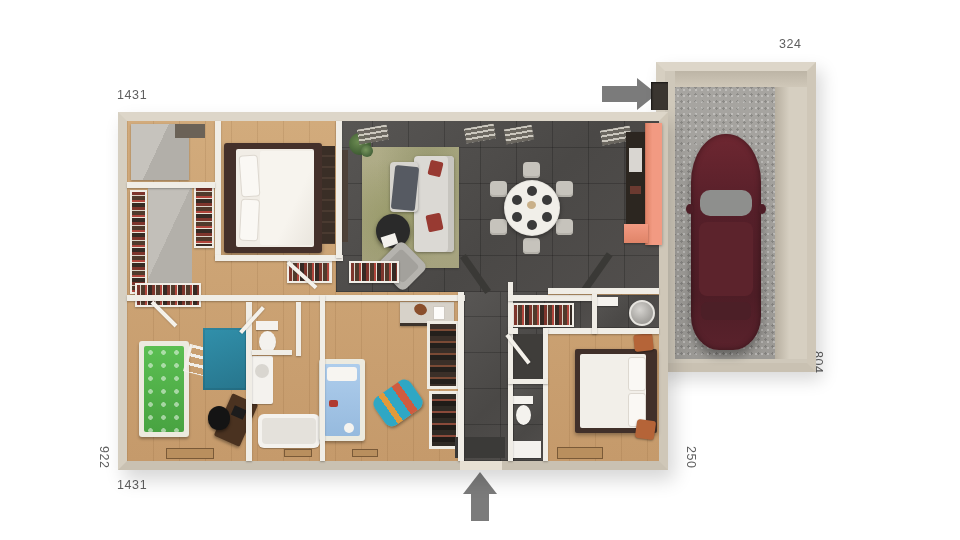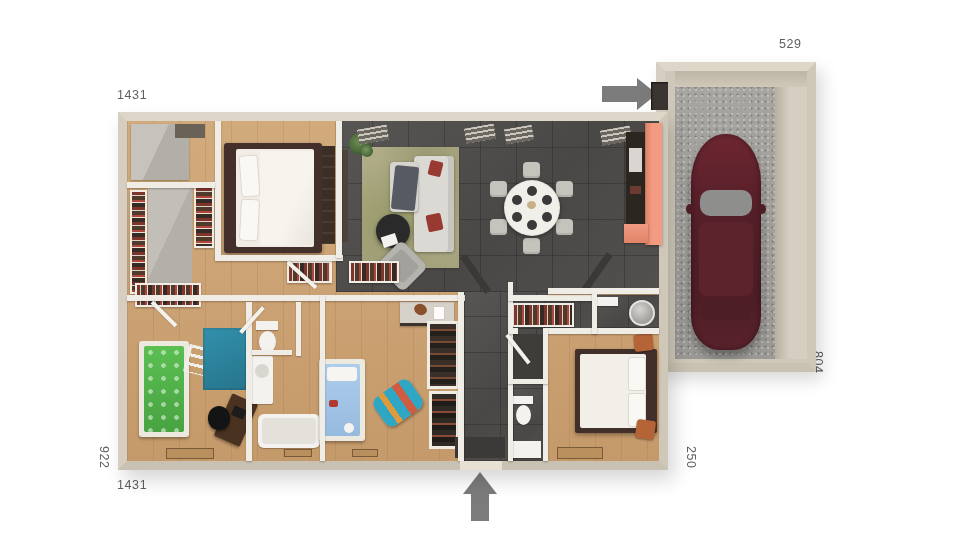--- a/index.html
+++ b/index.html
@@ -26,21 +26,21 @@
     radial-gradient(rgba(0,0,0,.16) 1px, transparent 1.4px),
     linear-gradient(180deg,#a7a5a1,#9b9995);
     background-size:6px 6px,7px 7px,100% 100%;background-position:0 0,3px 4px,0 0;}
 </style>
 </head>
 <body>
 
 <div id="canvas">
 
   <span class="lab" style="left:117px;top:89px">1431</span>
-  <span class="lab" style="left:779px;top:38px">529</span>
+  <span class="lab" style="left:779px;top:38px">324</span>
   <span class="lab vlab" style="left:110px;top:446px">922</span>
   <span class="lab" style="left:117px;top:479px">1431</span>
   <span class="lab vlab" style="left:697px;top:446px">250</span>
   <span class="lab vlab" style="left:824px;top:351px">804</span>
 
   <div class="a">
     <div class="a" style="left:602px;top:86px;width:36px;height:16px;background:#7b7b7b"></div>
     <div class="a" style="left:637px;top:78px;width:0;height:0;border-top:16px solid transparent;border-bottom:16px solid transparent;border-left:20px solid #7b7b7b"></div>
   </div>
 

